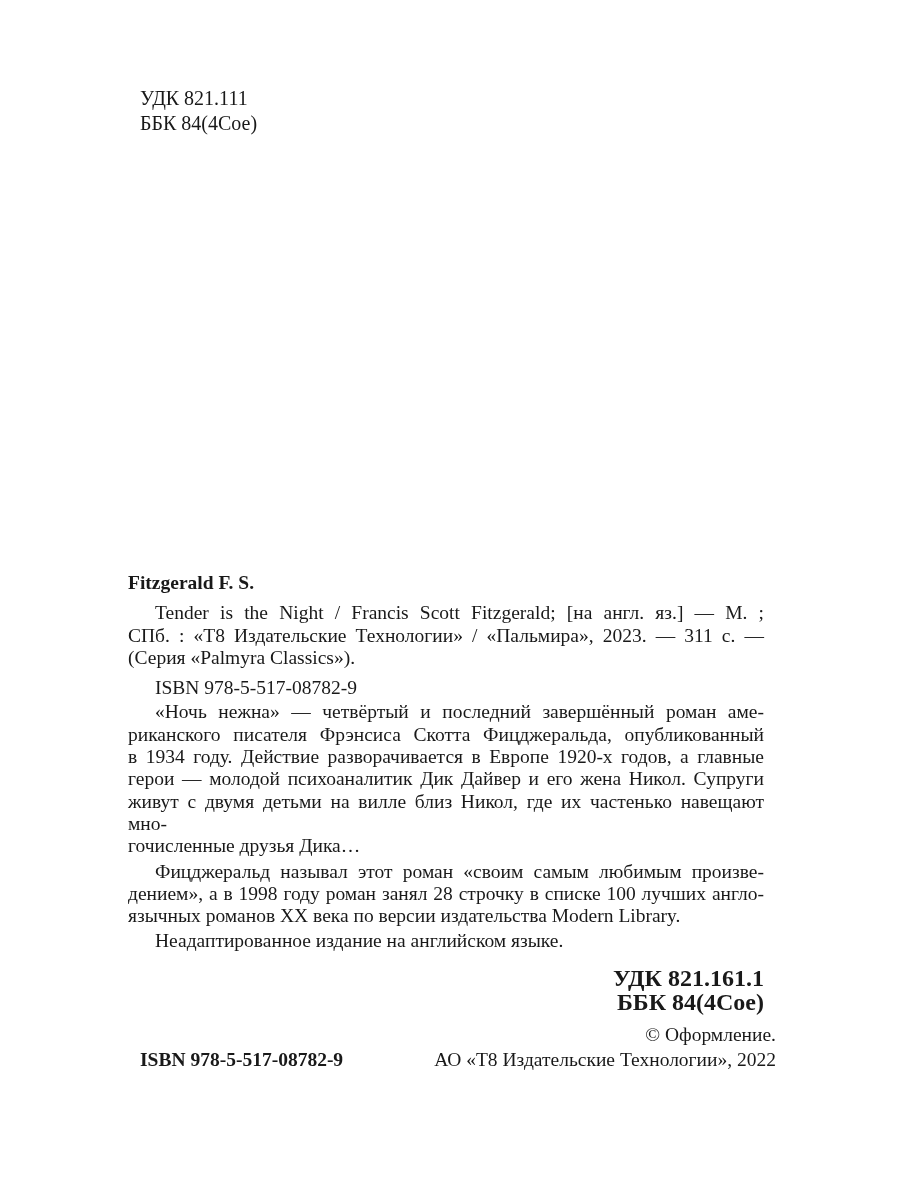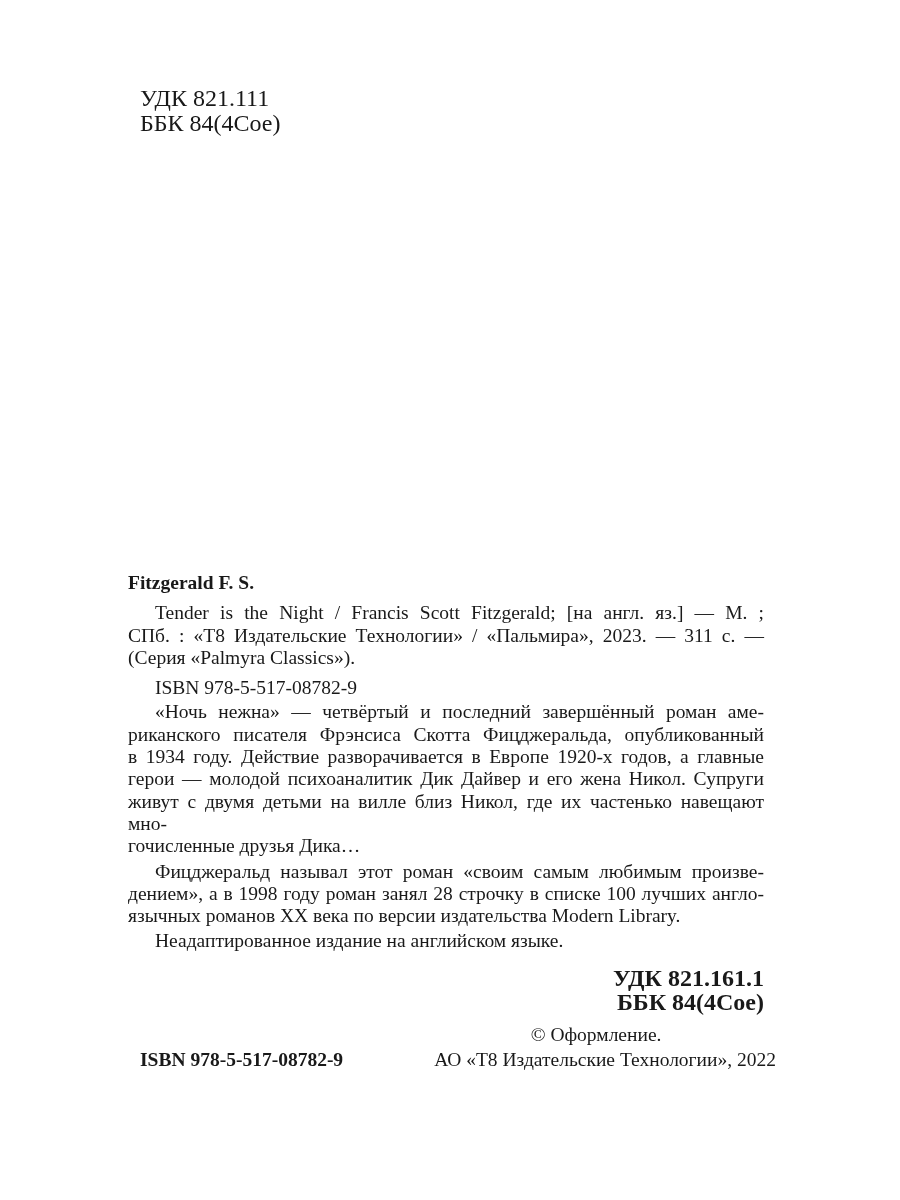--- a/index.html
+++ b/index.html
@@ -12,21 +12,21 @@
   }
   .page {
     position:relative;
     width:900px; height:1200px;
     background:#ffffff;
     overflow:hidden;
   }
   .top-codes {
     position:absolute;
     left:140px; top:86px;
-    font-size:24px; line-height:25px;
+    font-size:20px; line-height:25px;
   }
   .main {
     position:absolute;
     left:128px; top:572px;
     width:636px;
     font-size:19.5px;
     line-height:22.3px;
   }
   .author { font-weight:bold; }
   .desc { margin-top:8px; }
@@ -46,21 +46,21 @@
   .footer {
     position:absolute;
     left:140px; top:1022px;
     width:636px;
     display:flex;
     justify-content:space-between;
     align-items:flex-end;
     font-size:19.5px;
   }
   .footer-isbn { font-weight:bold; line-height:25px; }
-  .copyright { line-height:25px; text-align:center; }
+  .copyright { line-height:25px; text-align:right; }
   .copy2 { padding-left:18px; }
 </style>
 </head>
 <body>
 
 <div class="page">
 
   <div class="top-codes">
     <div>УДК 821.111</div>
     <div>ББК 84(4Сое)</div>

